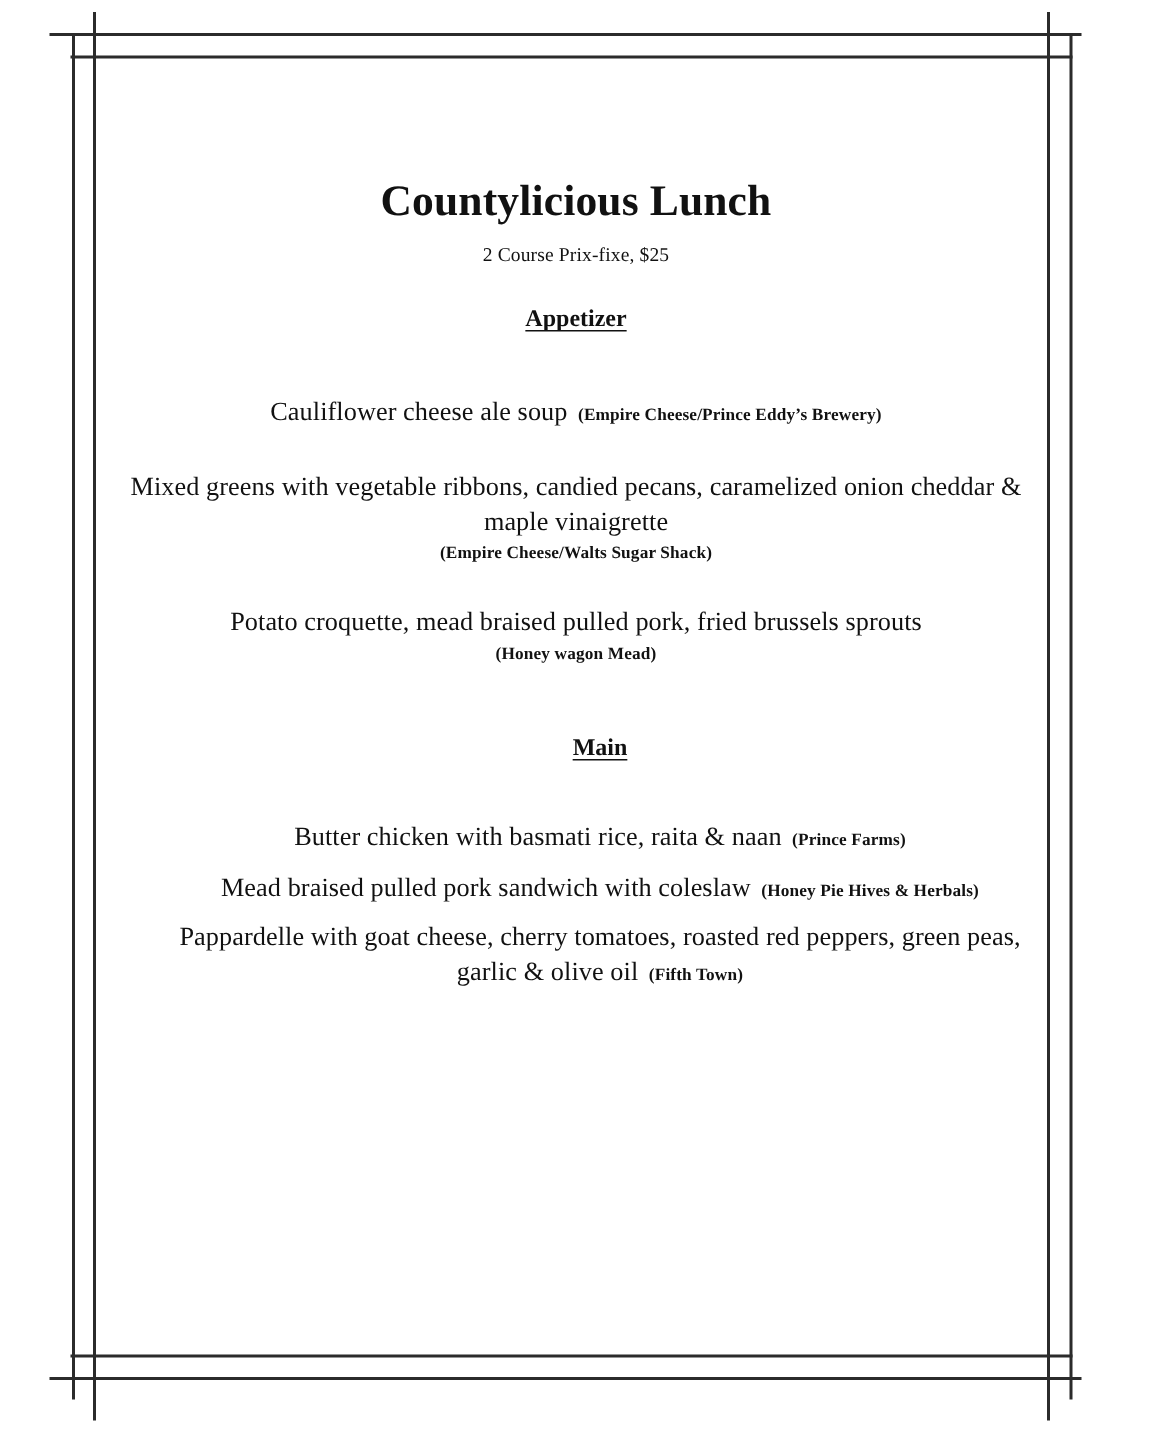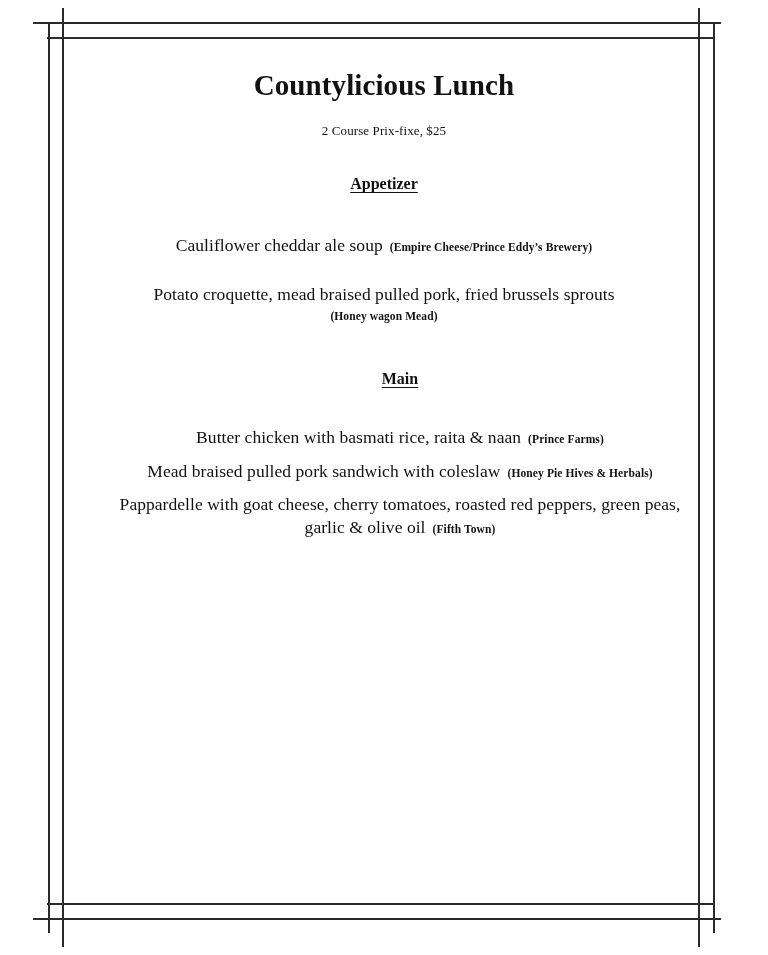--- a/index.html
+++ b/index.html
@@ -41,29 +41,29 @@
   .page-content {
     position: absolute;
     left: 72px;
     top: 0;
     width: 624px;
     text-align: center;
   }
 
   .menu-title {
     margin: 0;
-    padding-top: 69px;
+    padding-top: 118px;
     font-size: 29px;
     font-weight: bold;
     letter-spacing: 0.1px;
     line-height: 1.15;
   }
 
   .menu-subtitle {
-    margin: 10px;
+    margin: 0;
     padding-top: 11px;
     font-size: 13px;
     font-weight: normal;
     letter-spacing: 0.1px;
   }
 
   .section {
     margin: 0;
   }
   .section-appetizer { padding-top: 26px; }
@@ -135,22 +135,23 @@
 
   <h1 class="menu-title">Countylicious Lunch</h1>
 
   <p class="menu-subtitle">2 Course Prix-fixe, $25</p>
 
   <div class="section section-appetizer">
     <h2 class="section-heading">Appetizer</h2>
 
     <ul class="dish-list">
 
-      <li class="dish dish-1"><span>Cauliflower cheddar ale soup</span><span class="credit credit-inline spaced">(Empire Cheese/Prince Eddy’s Brewery)</span></li>
+      <li class="dish dish-1"><span>Cauliflower cheese ale soup</span><span class="credit credit-inline spaced">(Empire Cheese/Prince Eddy’s Brewery)</span></li>
 
+      <li class="dish dish-2"><span>Mixed greens with vegetable ribbons, candied pecans, caramelized onion cheddar &amp; maple vinaigrette</span><span class="credit credit-block">(Empire Cheese/Walts Sugar Shack)</span></li>
 
       <li class="dish dish-3"><span>Potato croquette, mead braised pulled pork, fried brussels sprouts</span><span class="credit credit-block">(Honey wagon Mead)</span></li>
     </ul>
   </div>
 
   <div class="section section-main">
     <h2 class="section-heading">Main</h2>
 
     <ul class="dish-list">
 

